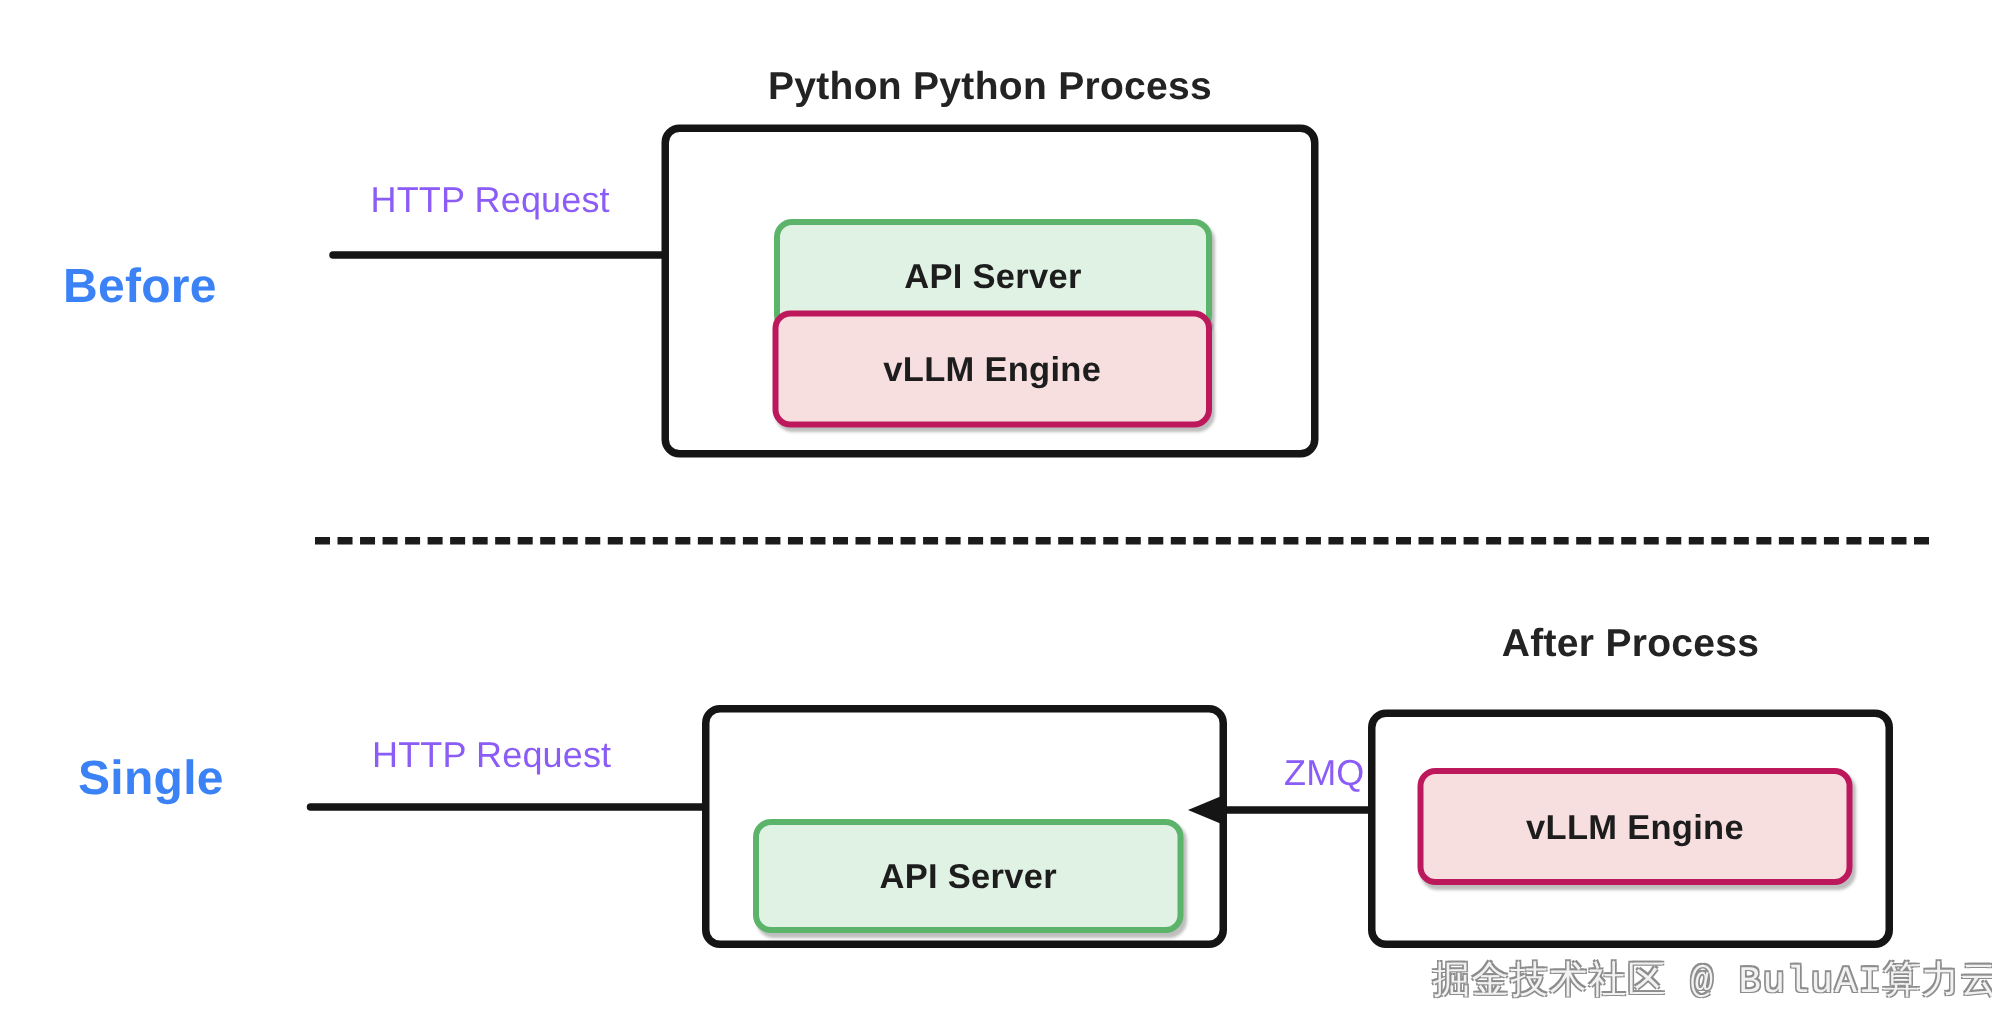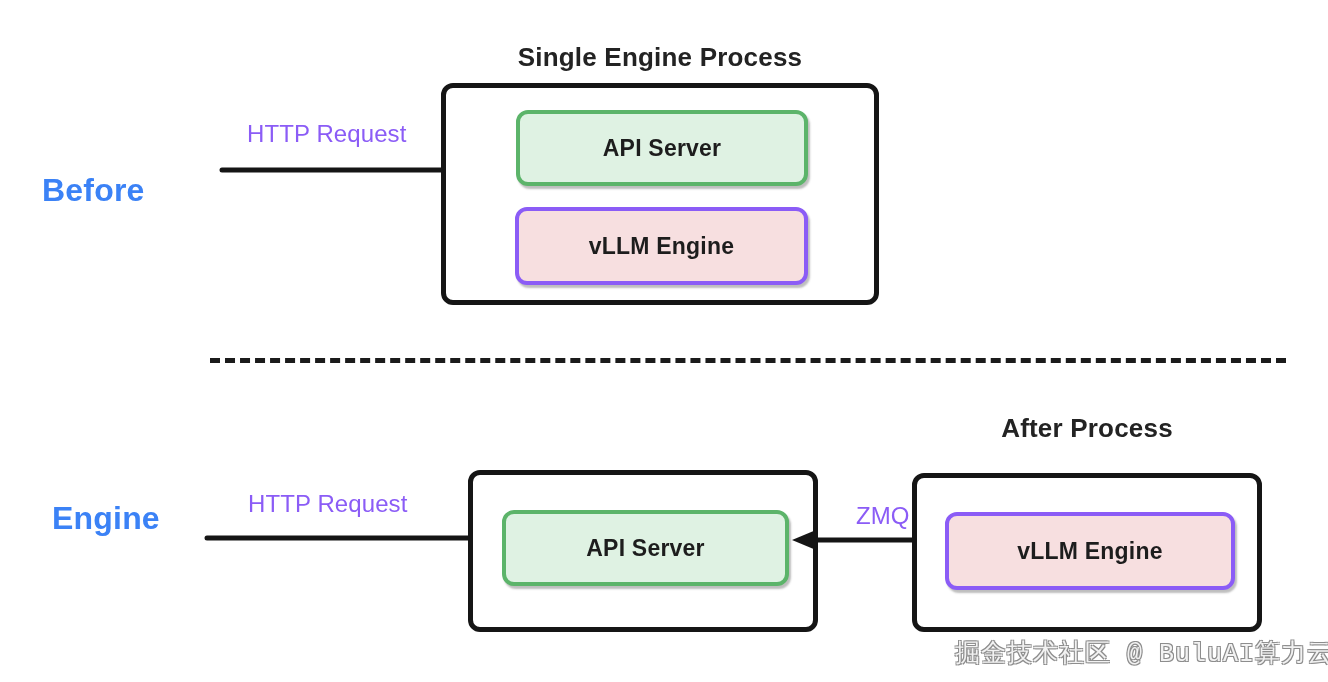--- a/index.html
+++ b/index.html
@@ -63,24 +63,25 @@
     justify-content: center;
     font-size: 23px;
     font-weight: 700;
     color: #1d1d1d;
     letter-spacing: .2px;
   }
   .component-box.green {
     background: #dff2e3;
     border: 4px solid #5cb46a;
     box-shadow: 2px 3px 2px rgba(40,40,40,.30);
+    margin-top: 36px;
   }
   .component-box.red {
     background: #f7dfe0;
-    border: 4px solid #8b5cf6;
+    border: 4px solid #be185d;
     box-shadow: 2px 3px 2px rgba(40,40,40,.30);
   }
 
   
   .arrow-svg {
     position: absolute;
     overflow: visible;
   }
 
   
@@ -103,40 +104,40 @@
        1px  1px 0 #8d8d8d;
     white-space: nowrap;
     letter-spacing: 1px;
   }
 </style>
 </head>
 <body>
 
 <div id="canvas">
 
-  <div class="section-title" style="left:441px; top:42px; width:438px;">Single Engine Process</div>
+  <div class="section-title" style="left:441px; top:42px; width:438px;">Python Python Process</div>
 
   <div class="row-label" style="left:42px; top:172px;">Before</div>
 
   <div class="edge-label" style="left:247px; top:120px;">HTTP Request</div>
 
   <svg class="arrow-svg" style="left:220px; top:152px; width:300px; height:36px;" viewBox="0 0 300 36">
     <line x1="2" y1="18" x2="278" y2="18" stroke="#151515" stroke-width="5" stroke-linecap="round"></line>
     <polygon points="298,18 274,8 274,28" fill="#151515"></polygon>
   </svg>
 
   <div class="process-box" style="left:441px; top:83px; width:438px; height:222px;"></div>
 
   <div class="component-box green" style="left:516px; top:110px; width:292px; height:76px;">API Server</div>
 
   <div class="component-box red" style="left:515px; top:207px; width:293px; height:78px;">vLLM Engine</div>
 
   <div class="divider" style="left:210px; top:358px; width:1076px;"></div>
 
-  <div class="row-label" style="left:52px; top:500px;">Engine</div>
+  <div class="row-label" style="left:52px; top:500px;">Single</div>
 
   <div class="edge-label" style="left:248px; top:490px;">HTTP Request</div>
 
   <svg class="arrow-svg" style="left:205px; top:520px; width:300px; height:36px;" viewBox="0 0 300 36">
     <line x1="2" y1="18" x2="278" y2="18" stroke="#151515" stroke-width="5" stroke-linecap="round"></line>
     <polygon points="298,18 274,8 274,28" fill="#151515"></polygon>
   </svg>
 
 
   <div class="process-box" style="left:468px; top:470px; width:350px; height:162px;"></div>

